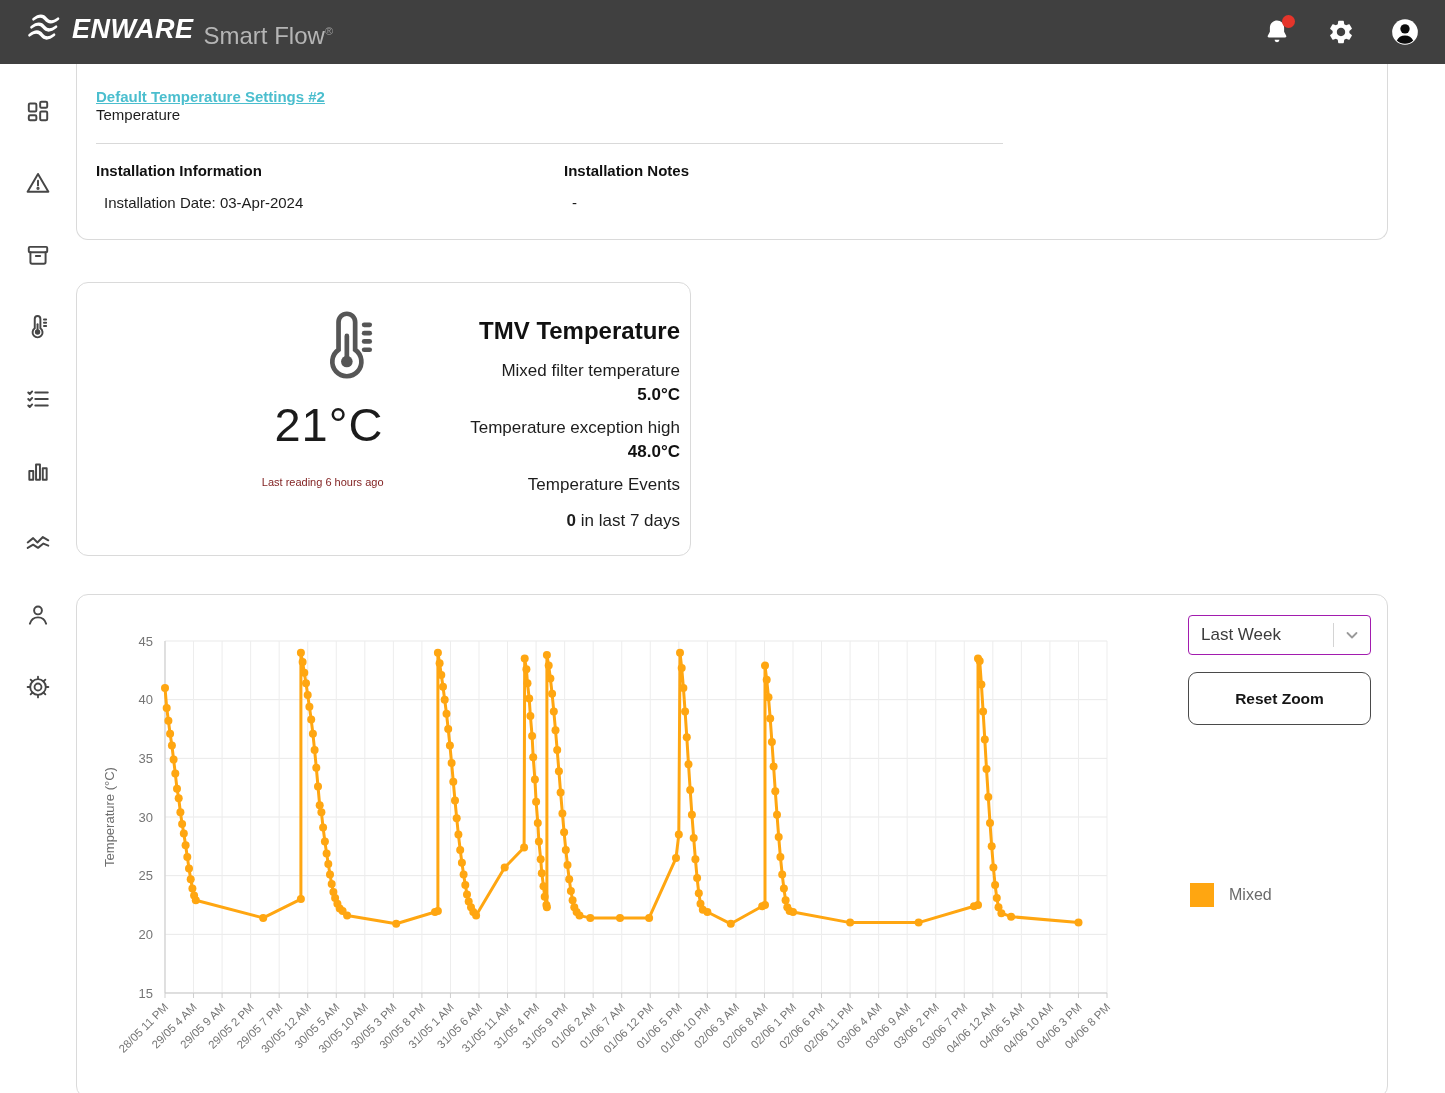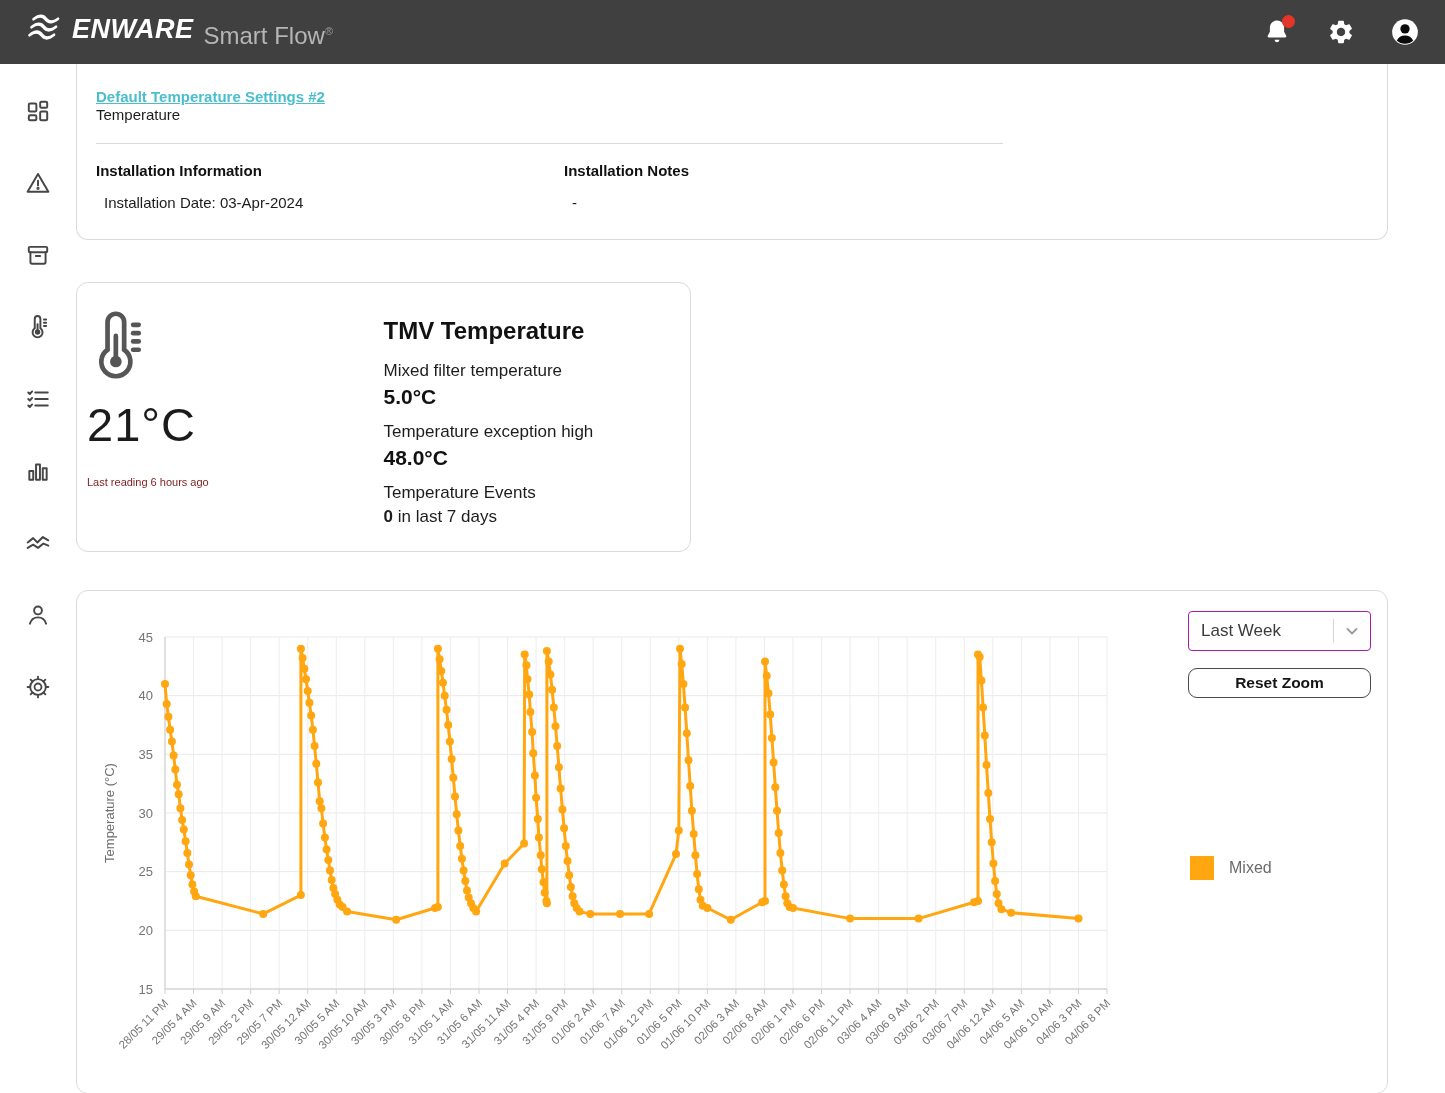--- a/index.html
+++ b/index.html
@@ -29,36 +29,36 @@
   .overview-link { color:#4BBECE; font-weight:bold; font-size:15px; text-decoration:underline; cursor:pointer; display:inline-block; }
   .overview-sub { font-size:15px; color:#1d1d1d; }
   .overview-divider { border:none; border-top:1px solid #d9d9d9; width:907px; max-width:100%; margin:20px 0 18px 0; }
   .overview-cols { display:flex; }
   .overview-col1 { width:468px; }
   .col-heading { font-weight:bold; font-size:15px; color:#111; }
   .col-value { font-size:15px; margin-top:15px; padding-left:8px; color:#1d1d1d; }
 
   
   .tmv-card { width:615px; padding:28px 10px 24px 10px; margin-bottom:38px; display:flex; }
-  .tmv-half { width:50%; text-align:left; }
+  .tmv-half { width:50%; text-align:right; }
   .tmv-temp { font-size:47px; color:#1b1b1b; margin-top:10px; letter-spacing:1px; }
   .tmv-lastread { font-size:11px; color:#7f1d1d; margin-top:24px; }
   .tmv-title { font-size:24px; font-weight:bold; color:#111; margin:6px 0 16px 0; }
   .tmv-stat-label { font-size:17px; color:#1d1d1d; margin-top:2px; }
-  .tmv-stat-value { font-size:21px; font-weight:bold; color:#111; margin:4px 0 13px 0; }
-  .tmv-events-line { font-size:17px; color:#1d1d1d; margin-top:4px; }
+  .tmv-stat-value { font-size:17px; font-weight:bold; color:#111; margin:4px 0 13px 0; }
+  .tmv-events-line { font-size:17px; color:#1d1d1d; margin-top:16px; }
 
   
   .chart-card { padding:18px 16px 10px 16px; display:flex; align-items:flex-start; }
   .chart-area { width:1030px; flex:none; }
   .chart-side { width:183px; margin-left:auto; padding-top:2px; }
   .range-select { height:40px; border:1px solid #a21caf; border-radius:4px; display:flex; align-items:center; padding:0 10px 0 12px; font-size:17px; color:#3c3c3c; cursor:pointer; background:#fff; }
   .range-select .sep { border-left:1px solid #d4d4d4; height:24px; margin-left:auto; }
   .range-select .chev { padding-left:10px; display:flex; align-items:center; }
-  .reset-btn { margin-top:17px; width:100%; height:30px; background:#fff; border:1px solid #4a4a4a; border-radius:9px; font-family:inherit; font-weight:bold; font-size:15.5px; color:#161616; cursor:pointer; }
+  .reset-btn { margin-top:17px; width:100%; height:53px; background:#fff; border:1px solid #4a4a4a; border-radius:9px; font-family:inherit; font-weight:bold; font-size:15.5px; color:#161616; cursor:pointer; }
   .legend-row { margin-top:158px; display:flex; align-items:center; gap:15px; padding-left:2px; }
   .legend-swatch { width:24px; height:24px; flex:none; }
   .legend-label { font-size:16px; color:#6b6b6b; }
 </style>
 </head>
 <body>
 
 <header class="topbar">
   <div class="brand-wrap">
     <span class="brand-logo">

